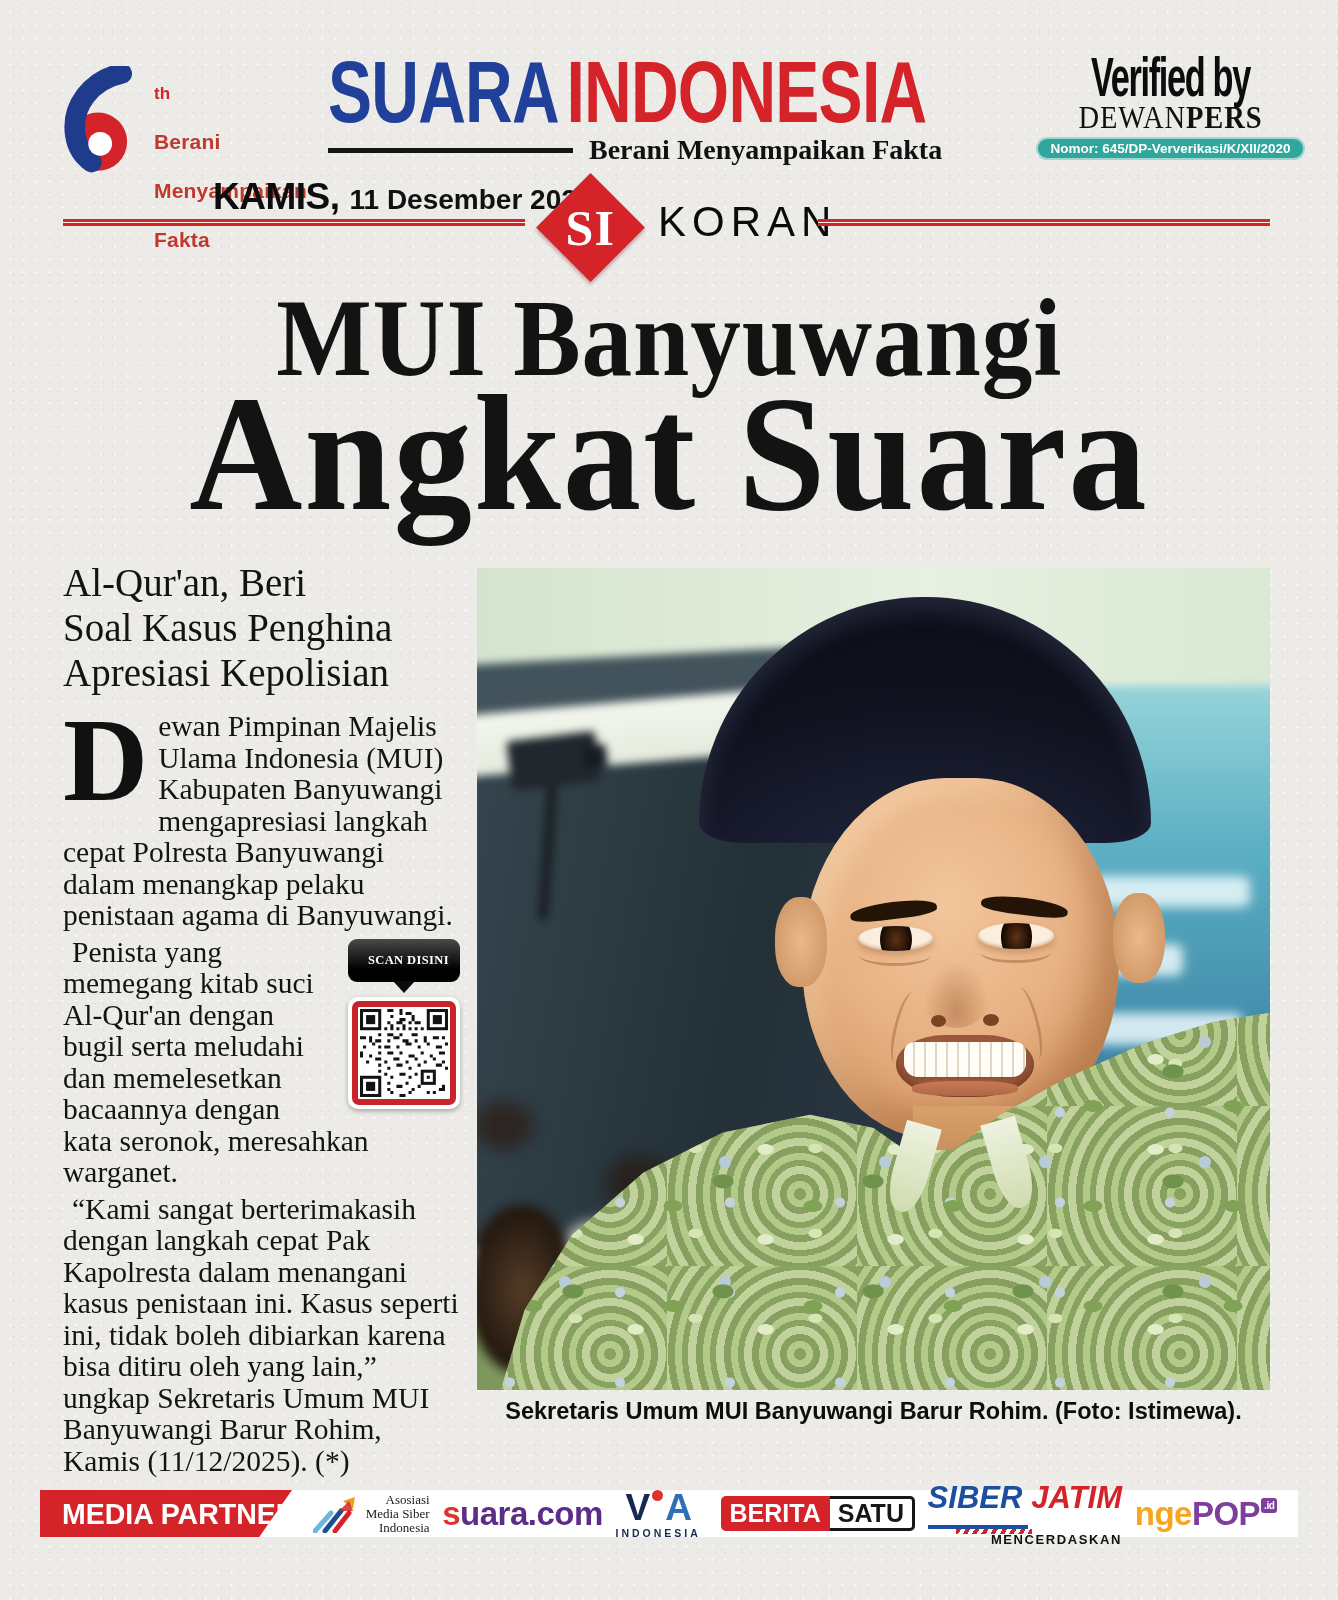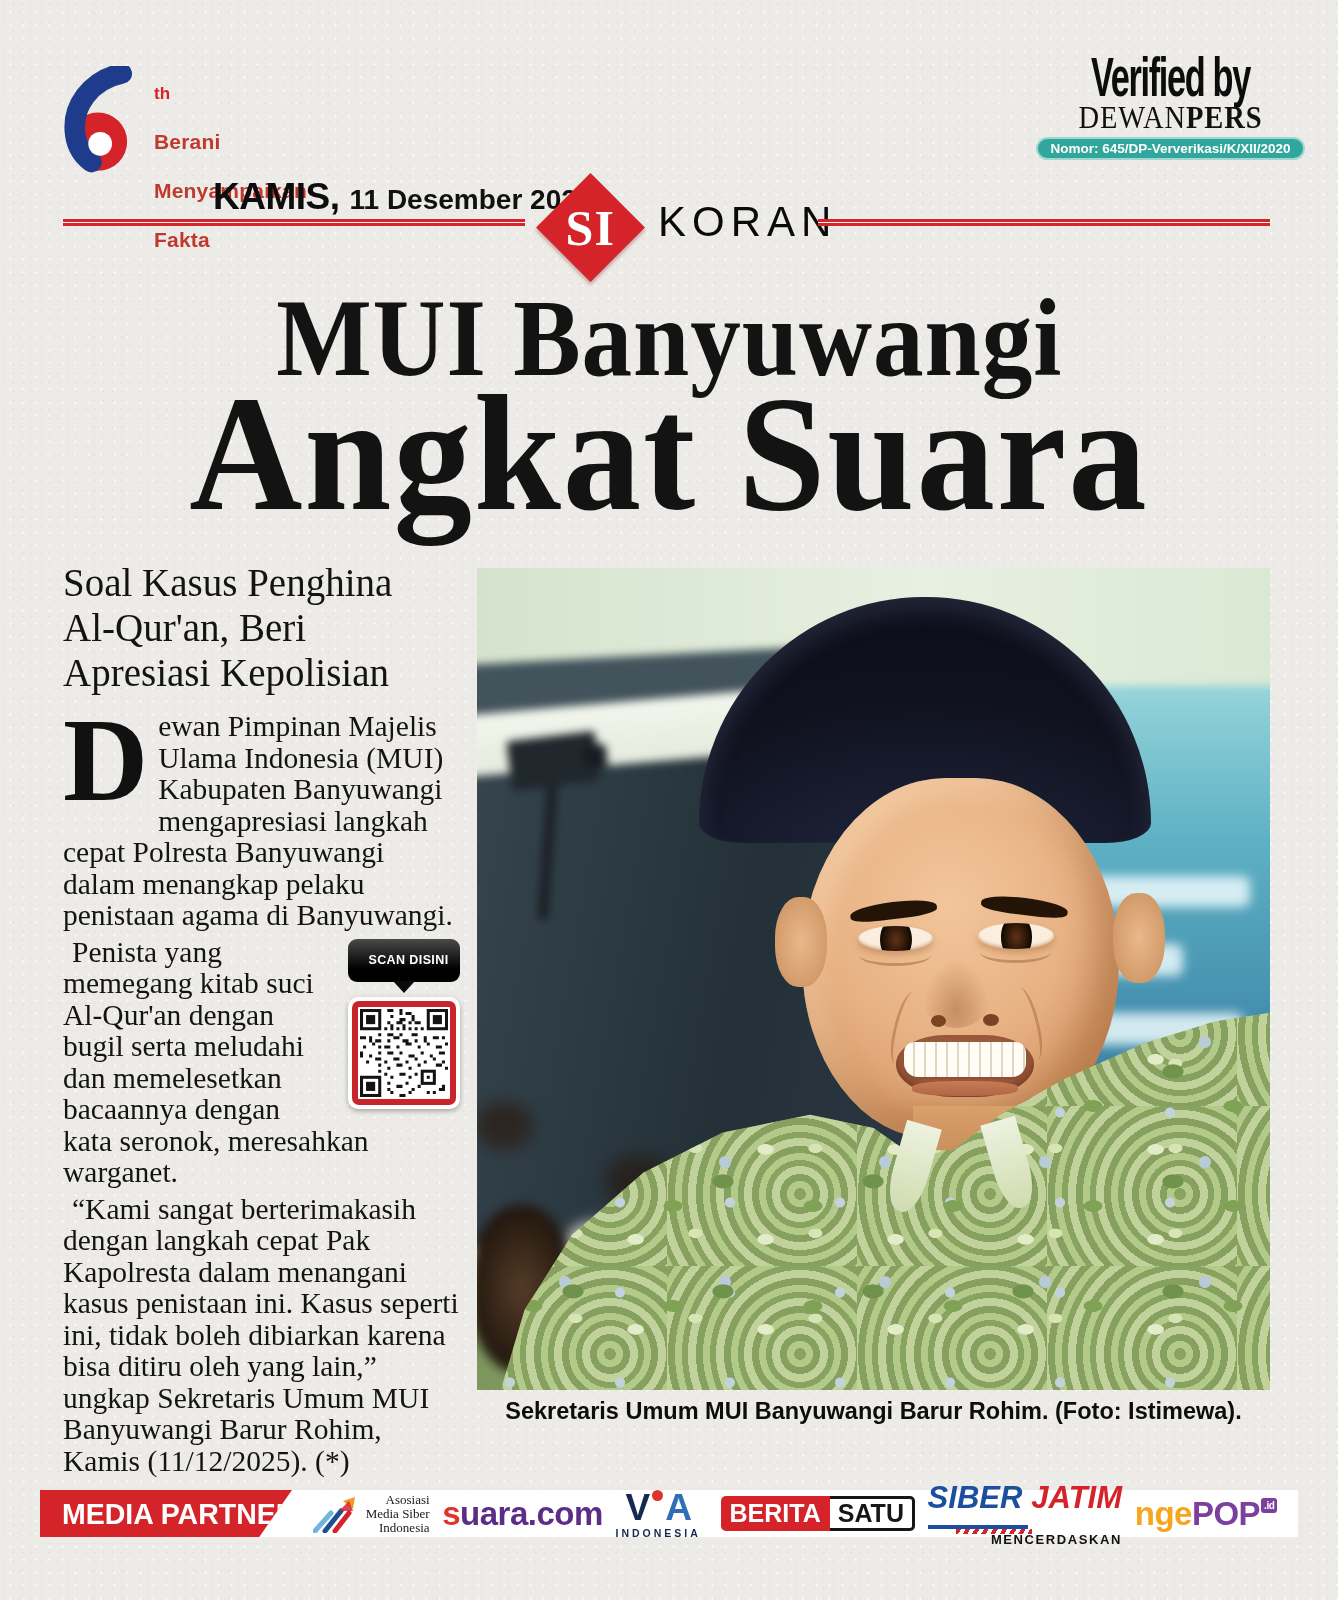--- a/index.html
+++ b/index.html
@@ -73,21 +73,21 @@
   .bodycopy{ margin-top:16px; font-family:"Liberation Serif", serif; font-size:29.5px; line-height:31.5px;
     color:#141414; text-align:left; }
   .bodycopy p{ margin:0; }
   .bodycopy p + p{ margin-top:5px; text-indent:9px; }
   .dropcap{ float:left; font-family:"Liberation Serif", serif; font-weight:bold; font-size:118px;
     line-height:92px; padding:4px 10px 0 0; color:#111; }
 
   
   .qr-block{ float:right; width:112px; margin:2px 0 8px 12px; }
   .qr-tab{ position:relative; background:linear-gradient(#4a4a4a,#000 70%); border-radius:9px;
-    color:#fff; font-family:Liberation Sans, sans-serif; font-weight:bold; font-size:12.5px;
+    color:#fff; font-family:Liberation Serif, serif; font-weight:bold; font-size:12.5px;
     text-align:center; padding:6px 2px; letter-spacing:.4px; }
   .qr-tab::after{ content:""; position:absolute; left:50%; bottom:-11px; transform:translateX(-50%);
     border:11px solid transparent; border-top:12px solid #0b0b0b; border-bottom:0; }
   .qr-card{ margin-top:15px; background:#fff; border-radius:10px; padding:4px;
     box-shadow:0 2px 5px rgba(0,0,0,.3); }
   .qr-red{ border:6px solid #c8242b; border-radius:7px; padding:2px; background:#fff; }
   .qr-red svg{ display:block; width:100%; height:auto; }
 
   
   .photo{ position:absolute; left:477px; top:568px; width:793px; height:822px; overflow:hidden; background:#dfe9d8; }
@@ -233,20 +233,29 @@
       <circle cx="35" cy="72" r="11" fill="#ffffff"></circle>
     </svg>
     <div class="anniv-right">
       <span class="anniv-th">th</span>
       <div class="anniv-line">Berani</div>
       <div class="anniv-line">Menyampaikan</div>
       <div class="anniv-line">Fakta</div>
     </div>
   </div>
 
+  <div class="masthead">
+    <div class="masthead-title">
+      <span class="mh-blue">SUARA</span><span class="mh-red">INDONESIA</span>
+    </div>
+    <div class="masthead-sub">
+      <div class="mh-rule"></div>
+      <div class="mh-tagline">Berani Menyampaikan Fakta</div>
+    </div>
+  </div>
 
   <div class="verified">
     <div class="vb-title">Verified by</div>
     <div class="vb-org">
       <span>DEWAN</span><b>PERS</b>
     </div>
     <div class="vb-badge">Nomor: 645/DP-Ververikasi/K/XII/2020</div>
   </div>
 
   <div class="dateline">
@@ -261,22 +270,22 @@
   <div class="koran">KORAN</div>
   <div class="rline right"></div>
 
   <div class="headline">
     <span class="hl1">MUI Banyuwangi</span>
     <span class="hl2"><span>Angkat Suara</span></span>
   </div>
 
   <div class="left-col">
     <div class="subhead">
+      <div>Al-Qur'an, Beri</div>
       <div>Soal Kasus Penghina</div>
-      <div>Al-Qur'an, Beri</div>
       <div>Apresiasi Kepolisian</div>
     </div>
     <div class="bodycopy">
       <p><span class="dropcap">D</span><span>ewan Pimpinan Majelis Ulama Indonesia (MUI) Kabupaten Banyuwangi mengapresiasi langkah cepat Polresta Banyuwangi dalam menangkap pelaku penistaan agama di Banyuwangi.</span></p>
       <p>
         <span class="qr-block">
           <span class="qr-tab" style="display:block">SCAN DISINI</span>
           <span class="qr-card" style="display:block">
             <span class="qr-red" style="display:block">
               <svg viewBox="0 0 29 29">

